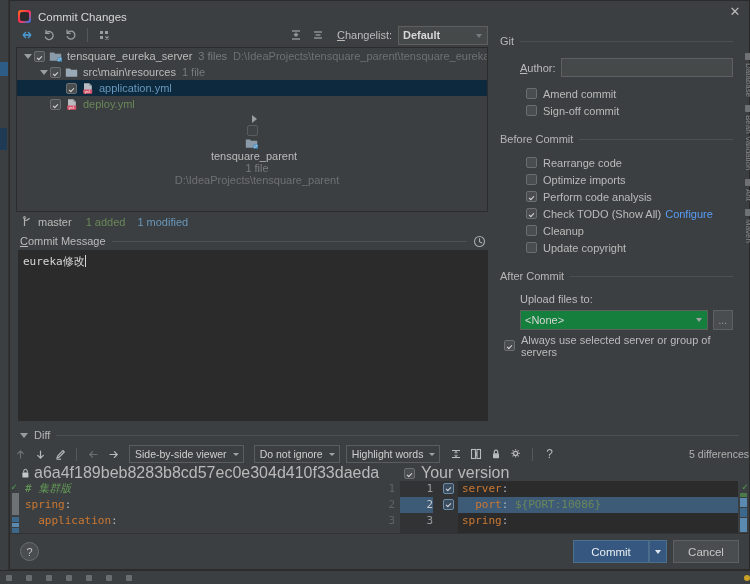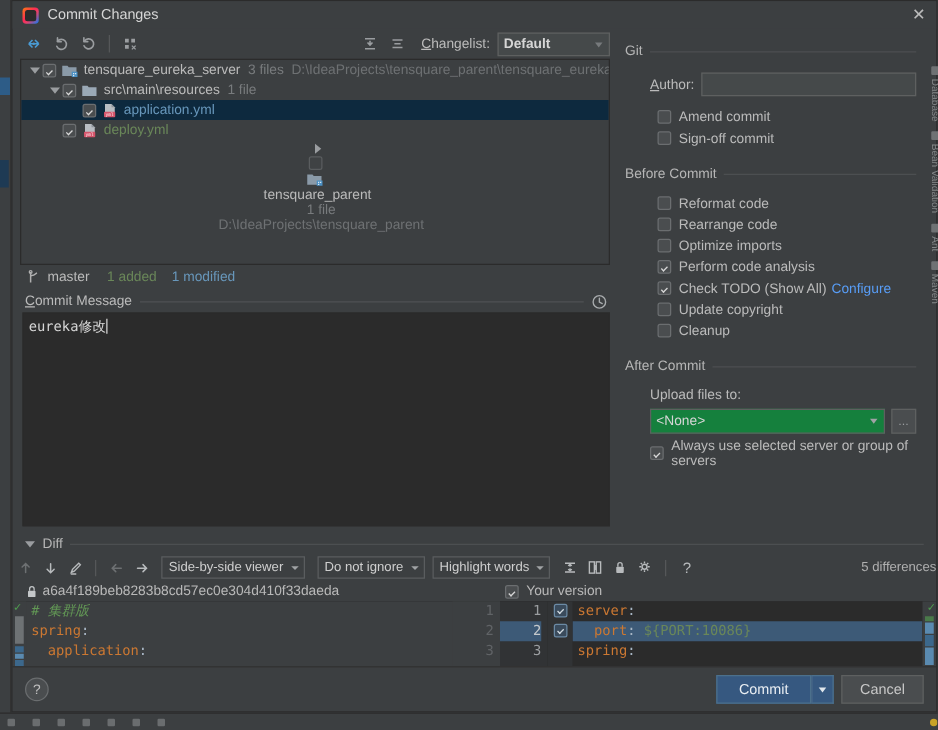--- a/index.html
+++ b/index.html
@@ -31,21 +31,21 @@
 
   
   #dialog {
     position:absolute; left:9px; top:0; width:741px; height:570px;
     background:#3c3f41; border:1px solid #2b2b2b;
     display:flex; flex-direction:column;
   }
 
   
   .titlebar {
-    height:22px; background:#3c3f41; display:flex; align-items:center;
+    height:22px; background:#3c3f41; display:flex; align-items:flex-end;
     padding:0 4px 0 8px; flex:0 0 22px; position:relative;
   }
   .titlebar .tb-icon { width:13px;height:13px; margin-right:7px; position:relative; flex:0 0 13px;}
   .tb-icon .ij {
     width:13px;height:13px;border-radius:3px;
     background:linear-gradient(135deg,#f97a12 0%,#fe2857 45%,#e4426c 60%,#087cfa 100%);
     display:block; position:relative; overflow:hidden;
   }
   .tb-icon .ij:after {
     content:""; position:absolute; left:2px; top:2px; width:9px;height:9px;
@@ -198,21 +198,21 @@
   .dsep { width:1px;height:13px;background:#555759;margin:0 6px; }
   .dcombo {
     height:18px;background:#3c3f41;border:1px solid #5a5d5f;display:flex;align-items:center;
     padding:0 16px 0 5px;position:relative;cursor:pointer;margin-right:6px;
   }
   .dcombo span{font-size:10.5px;color:#cfcfcf;}
   .dcombo .arr{position:absolute;right:4px;top:7px;width:0;height:0;
     border-left:3px solid transparent;border-right:3px solid transparent;border-top:3.5px solid #a0a3a5;}
   .diffs-count{ margin-left:auto; font-size:10.5px;color:#b0b0b0;}
 
-  .diff-info { height:16px; display:flex;align-items:center; flex:0 0 16px; font-size:11px; color:#b9b9b9;}
+  .diff-info { height:16px; display:flex;align-items:center; flex:0 0 16px; font-size:16px; color:#b9b9b9;}
   .diff-info .lock{ margin:0 4px 0 11px; display:flex;}
   .diff-info .hash{ font-family:"Liberation Sans",sans-serif;}
   .diff-info .yv { margin-left:auto; display:flex;align-items:center; gap:6px; }
   .diff-info .yv .cbx{margin-right:0;}
   .diff-info .yv-right{ width:345px; display:flex; align-items:center; gap:6px;}
 
   .diff-panes { flex:1; display:flex; min-height:0; background:#2b2b2b; overflow:hidden; }
   .pane { display:flex; min-width:0; font-family:"DejaVu Sans Mono","Liberation Mono",monospace; font-size:11px; }
   .pane-left { width:390px; flex:0 0 390px; display:flex; background:#3c3f41;}
   .pane-right { flex:1; display:flex; background:#2b2b2b; }
@@ -482,68 +482,64 @@
         </div>
 
         <div class="grp-spacer"></div>
 
         <div class="grp">
           <div class="grp-head">
             <span class="t">Before Commit</span>
             <span class="rule"></span>
           </div>
           <div id="before-checkboxes" style="margin-top:7px;">
-              <div class="chk-row">
-                <span class="cbx"></span>
-                <span class="txt">Reformat code</span>
-              </div>
               <div class="chk-row">
                 <span class="cbx"></span>
                 <span class="txt">Rearrange code</span>
               </div>
               <div class="chk-row">
                 <span class="cbx"></span>
                 <span class="txt">Optimize imports</span>
               </div>
               <div class="chk-row">
                 <span class="cbx on"></span>
                 <span class="txt">Perform code analysis</span>
               </div>
               <div class="chk-row">
                 <span class="cbx on"></span>
                 <span class="txt">Check TODO (Show All)</span>
                 <span class="lnk">Configure</span>
               </div>
               <div class="chk-row">
                 <span class="cbx"></span>
-                <span class="txt">Update copyright</span>
+                <span class="txt">Cleanup</span>
               </div>
               <div class="chk-row">
                 <span class="cbx"></span>
-                <span class="txt">Cleanup</span>
+                <span class="txt">Update copyright</span>
               </div>
             </div>
         </div>
 
         <div class="grp-spacer"></div>
 
         <div class="grp">
           <div class="grp-head">
             <span class="t">After Commit</span>
             <span class="rule"></span>
           </div>
           <div class="up-label">Upload files to:</div>
           <div class="combo-row">
             <div class="combo">
               <span>&lt;None&gt;</span>
               <span class="arr"></span>
             </div>
             <div class="ellips-btn">...</div>
           </div>
-          <div class="chk-row" style="margin-top:7px;margin-left:20px;">
+          <div class="chk-row" style="margin-top:7px;margin-left:4px;">
             <span class="cbx on"></span>
             <span class="txt">Always use selected server or group of servers</span>
           </div>
         </div>
 
         <div class="vtabs" id="vtabs">
             <div class="vtab">
               <span class="ic"></span>
               <span>Database</span>
             </div>

